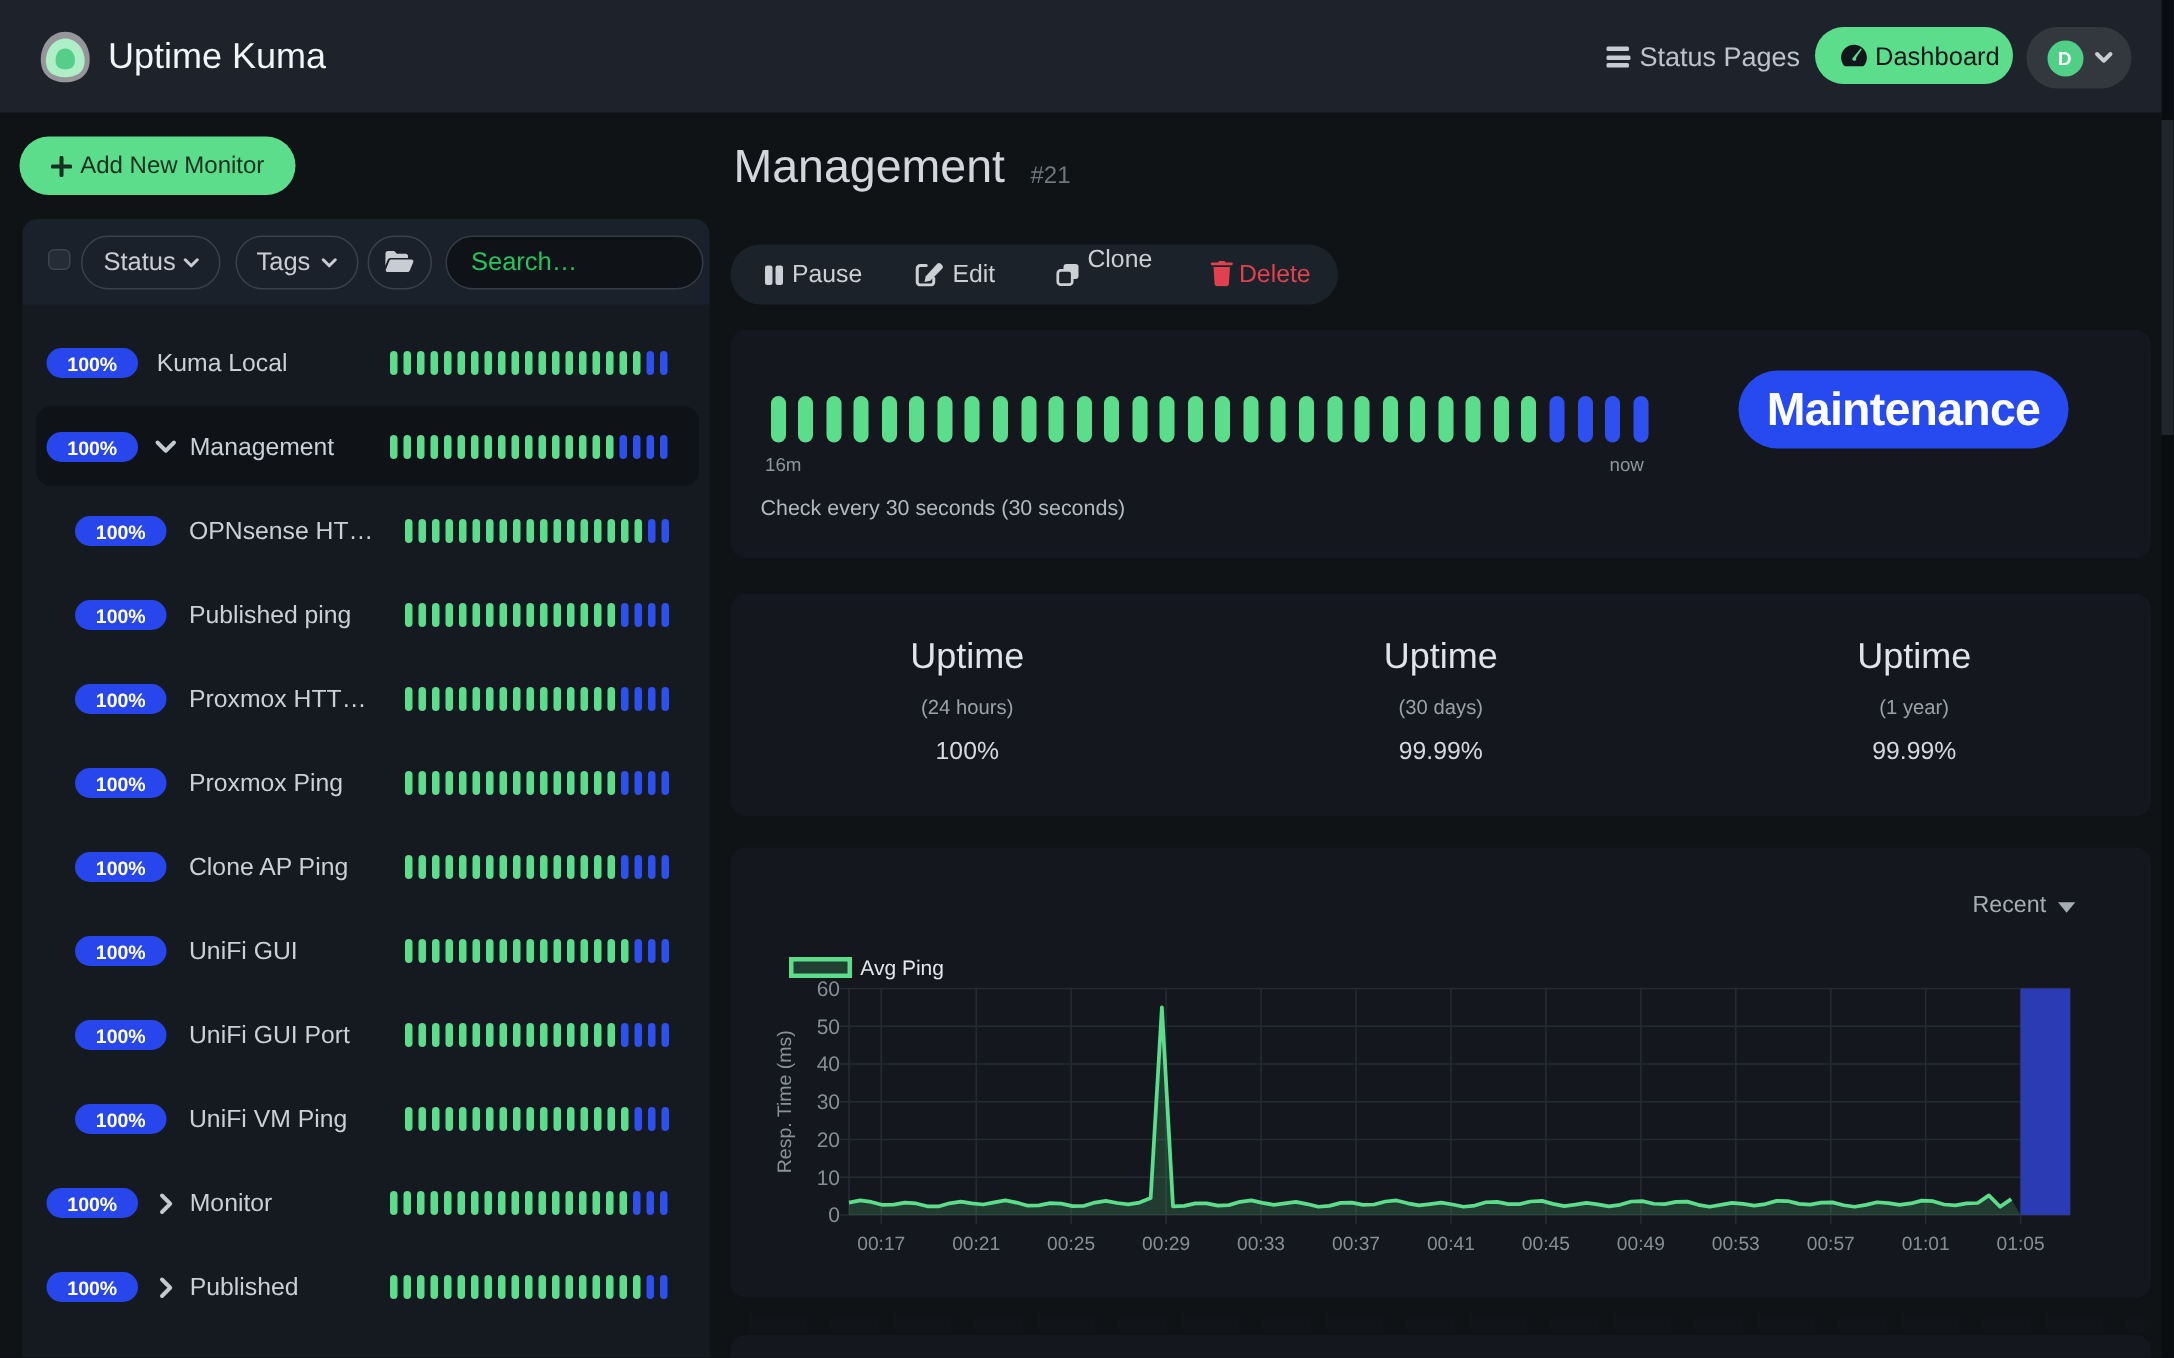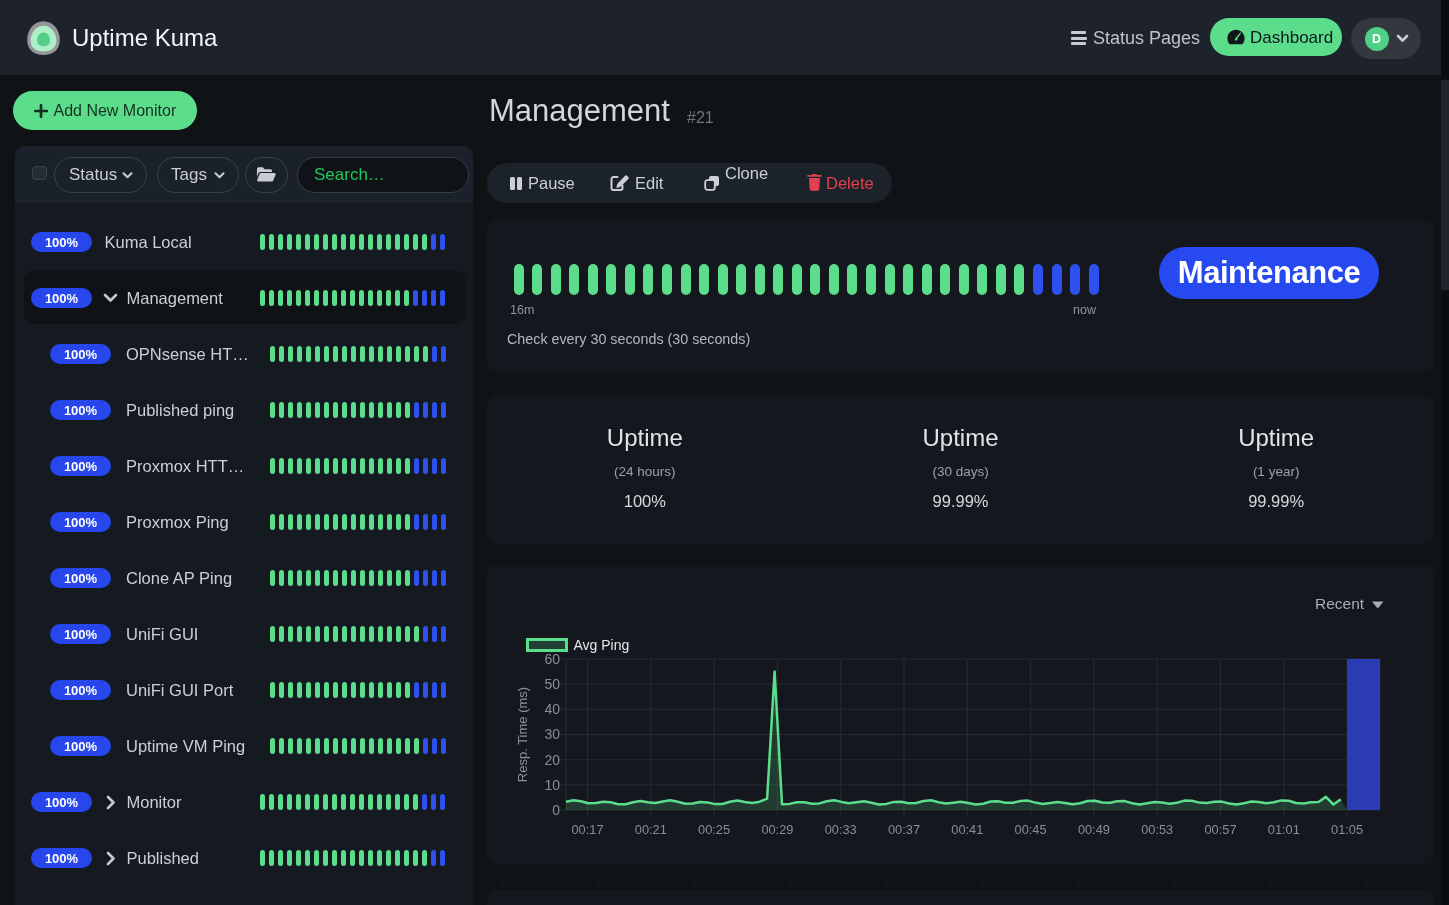--- a/index.html
+++ b/index.html
@@ -259,21 +259,21 @@
 <i class="hb" style="left:368.7px;top:682px;position:absolute;display:block"></i>
 <i class="hb" style="left:377.7px;top:682px;position:absolute;display:block"></i>
 <i class="hb" style="left:386.7px;top:682px;position:absolute;display:block"></i>
 <i class="hb" style="left:395.7px;top:682px;position:absolute;display:block"></i>
 <i class="hb" style="left:404.7px;top:682px;position:absolute;display:block"></i>
 <i class="hb blue" style="left:413.7px;top:682px;position:absolute;display:block"></i>
 <i class="hb blue" style="left:422.7px;top:682px;position:absolute;display:block"></i>
 <i class="hb blue" style="left:431.7px;top:682px;position:absolute;display:block"></i>
 <i class="hb blue" style="left:440.7px;top:682px;position:absolute;display:block"></i>
 <div class="badge" style="left:50px;top:736px">100%</div>
-<div class="name" style="left:126px;top:737.5px;line-height:17px">Uptime VM Ping</div>
+<div class="name" style="left:126px;top:737.5px;line-height:17px">UniFi VM Ping</div>
 <i class="hb" style="left:269.7px;top:738px;position:absolute;display:block"></i>
 <i class="hb" style="left:278.7px;top:738px;position:absolute;display:block"></i>
 <i class="hb" style="left:287.7px;top:738px;position:absolute;display:block"></i>
 <i class="hb" style="left:296.7px;top:738px;position:absolute;display:block"></i>
 <i class="hb" style="left:305.7px;top:738px;position:absolute;display:block"></i>
 <i class="hb" style="left:314.7px;top:738px;position:absolute;display:block"></i>
 <i class="hb" style="left:323.7px;top:738px;position:absolute;display:block"></i>
 <i class="hb" style="left:332.7px;top:738px;position:absolute;display:block"></i>
 <i class="hb" style="left:341.7px;top:738px;position:absolute;display:block"></i>
 <i class="hb" style="left:350.7px;top:738px;position:absolute;display:block"></i>

